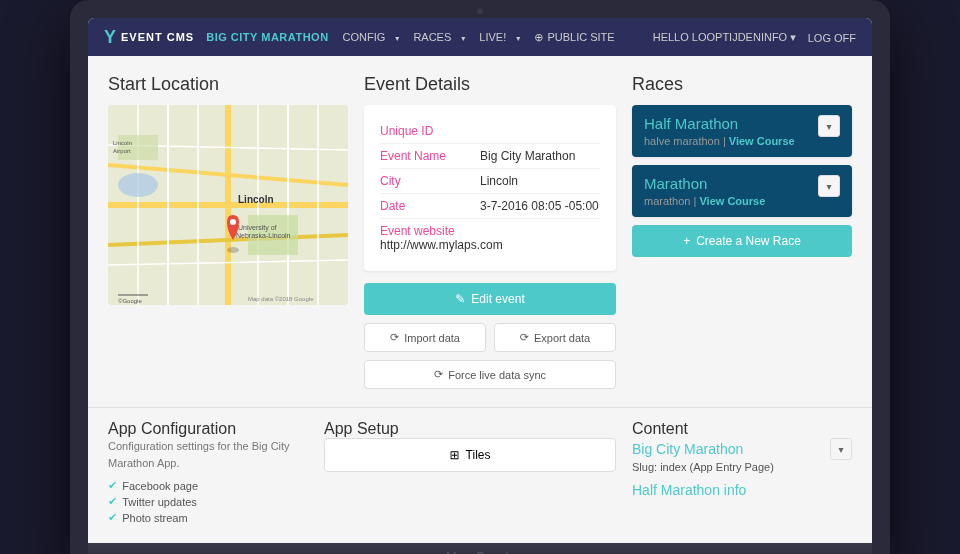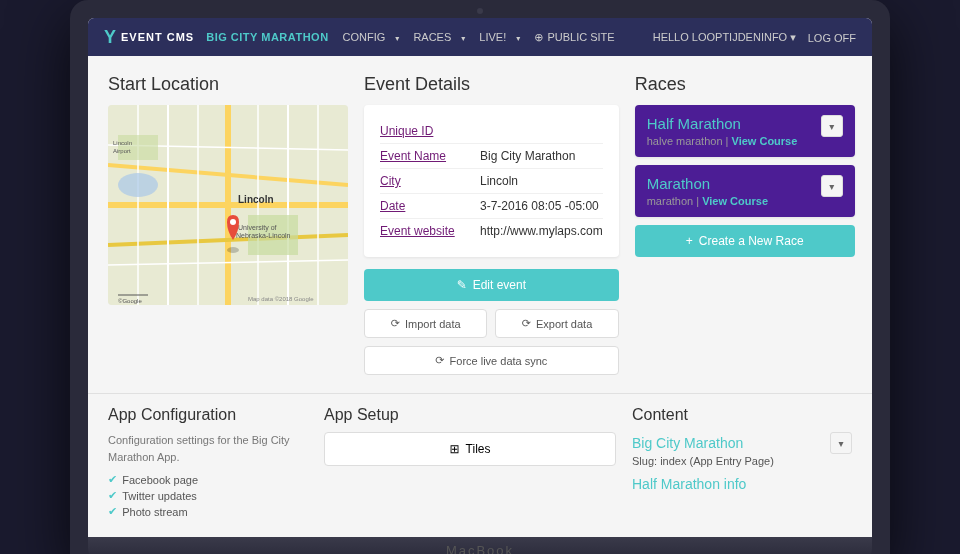--- a/index.html
+++ b/index.html
@@ -162,27 +162,26 @@
       box-shadow: 0 1px 3px rgba(0,0,0,0.08);
     }
 
     .detail-row {
       display: flex;
       padding: 5px 0;
       border-bottom: 1px solid #f0f0f0;
       font-size: 12px;
     }
 
-    .detail-row:last-child { border-bottom: none; }
+    .detail-row:last-child { border-bottom: none; flex-direction: column; }
 
     .detail-label {
-      color: #701a75;
+      color: #ec4899;
       width: 100px;
       flex-shrink: 0;
-      text-decoration: underline;
     }
 
     .detail-value {
       color: #333;
       font-weight: 500;
     }
 
     .btn-teal {
       background: #4ec9c9;
       color: #fff;
@@ -232,21 +231,21 @@
       align-items: center;
       gap: 5px;
       width: 100%;
       justify-content: center;
     }
 
     
     .right-col {}
 
     .race-item {
-      background: #4c1d95;
+      background: #0c4a6e;
       border-radius: 4px;
       padding: 10px 12px;
       margin-bottom: 8px;
       box-shadow: 0 1px 3px rgba(0,0,0,0.08);
       display: flex;
       justify-content: space-between;
       align-items: flex-start;
     }
 
     .race-name {
@@ -303,21 +302,21 @@
       display: grid;
       grid-template-columns: 200px 1fr 220px;
       gap: 16px;
       border-top: 1px solid #e0e0e0;
     }
 
     .bottom-title {
       font-size: 16px;
       color: #333;
       font-weight: 300;
-      margin-bottom: 8px;
+      margin-bottom: 0;
     }
 
     .bottom-desc {
       font-size: 11px;
       color: #777;
       margin-bottom: 8px;
       line-height: 1.5;
     }
 
     .bottom-list {

